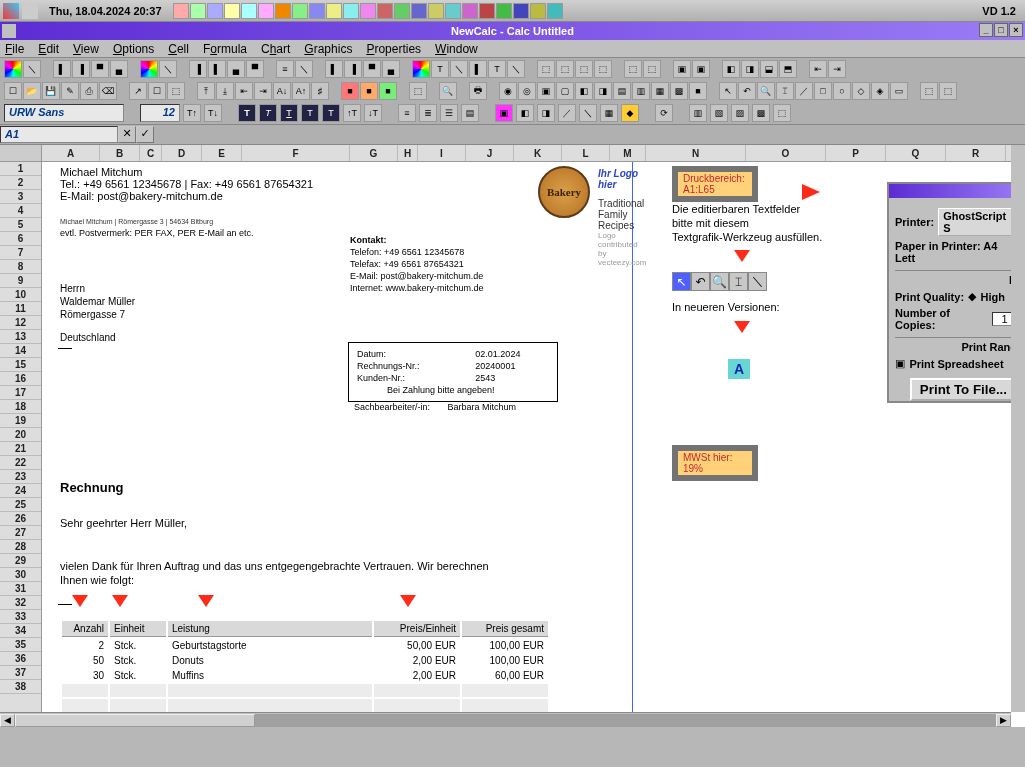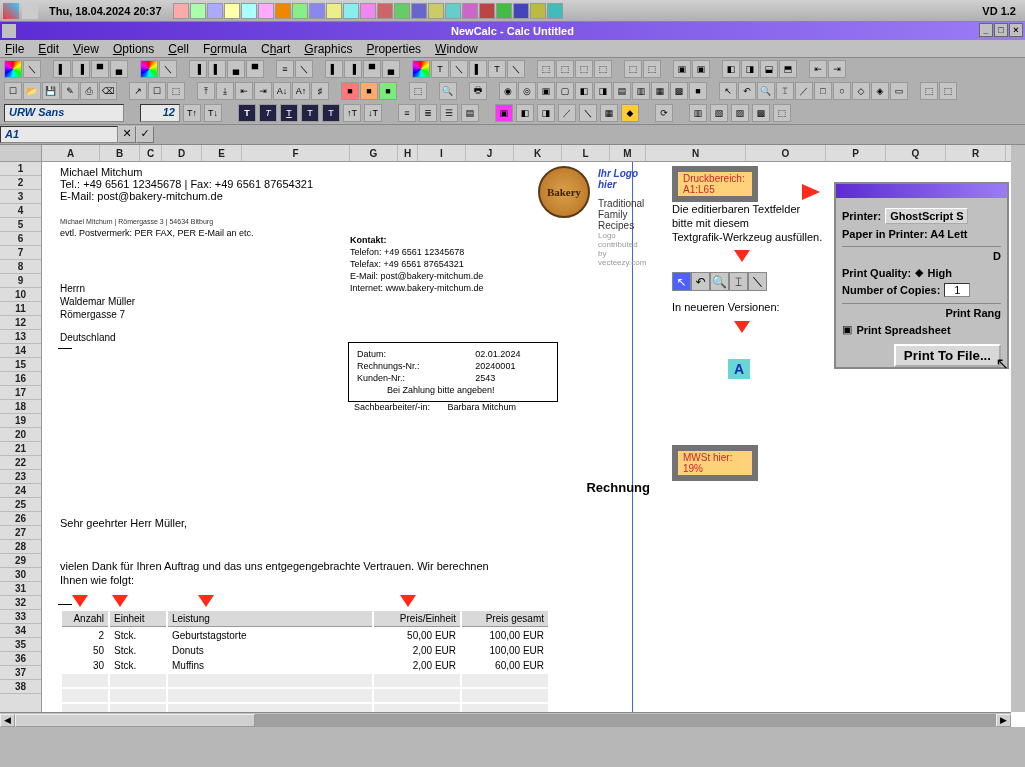--- a/index.html
+++ b/index.html
@@ -281,21 +281,20 @@
 .sach {
   position: absolute;
   left: 294px; top: 236px;
   font-size: 9px;
 }
 
 .doc-title {
   font-weight: bold;
   font-size: 13px;
   margin-top: 136px;
-  text-align: right;
 }
 .salutation { margin-top: 22px; font-size: 11px; }
 .bodytext { margin-top: 30px; font-size: 11px; line-height: 14px; }
 
 .red-arrow-down {
   width: 0; height: 0;
   border-left: 8px solid transparent;
   border-right: 8px solid transparent;
   border-top: 12px solid #ff2a18;
   display: inline-block;
@@ -303,21 +302,21 @@
 .arrows-row {
   margin-top: 8px;
   display: flex;
 }
 .arrows-row .a1{margin-left:12px}
 .arrows-row .a2{margin-left:24px}
 .arrows-row .a3{margin-left:70px}
 .arrows-row .a4{margin-left:186px}
 
 .item-table {
-  margin-top: 2px;
+  margin-top: 12px;
   width: 490px;
   font-size: 10px;
 }
 .item-table th {
   text-align: left;
   font-weight: normal;
   background: #d9d9d9;
   padding: 2px 4px;
   border-bottom: 1px solid #999;
 }
@@ -375,22 +374,22 @@
   color: #0f2aae;
   font-weight: bold;
   text-align: center;
   line-height: 20px;
   font-size: 14px;
 }
 .mwst-block { margin-top: 66px; }
 
 .print-panel {
   position: absolute;
-  right: 16px; top: 20px;
-  width: 175px;
+  right: 0; top: 20px;
+  width: 138px;
   background: #c0c0c0;
   border: 2px solid #888;
   font-size: 11px;
   margin-left: 8px;
 }
 .print-panel .pp-title {
   height: 14px;
   background: linear-gradient(90deg,#5c2cd3,#9b7cf5);
 }
 .print-panel .pp-body { padding: 6px; }

